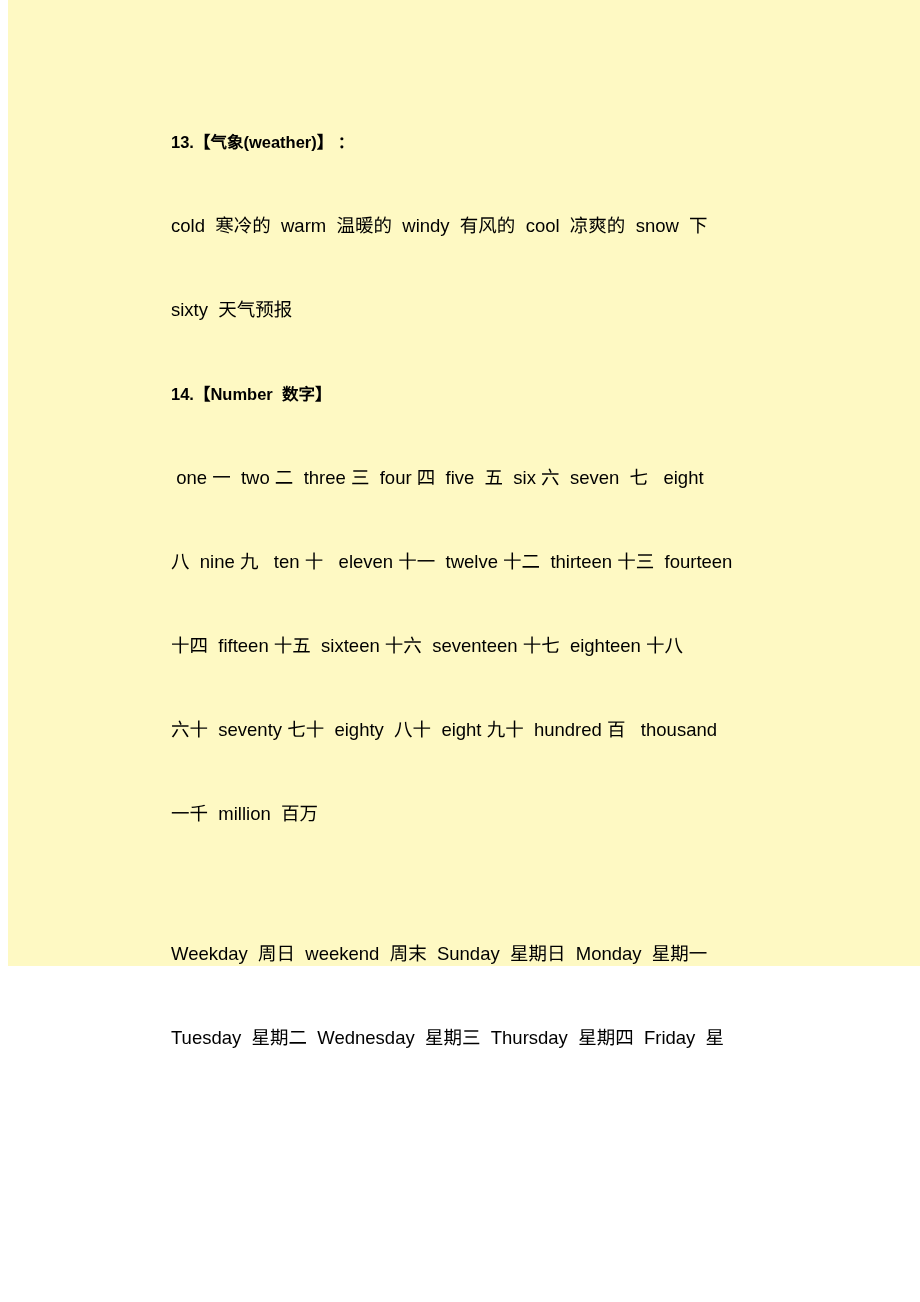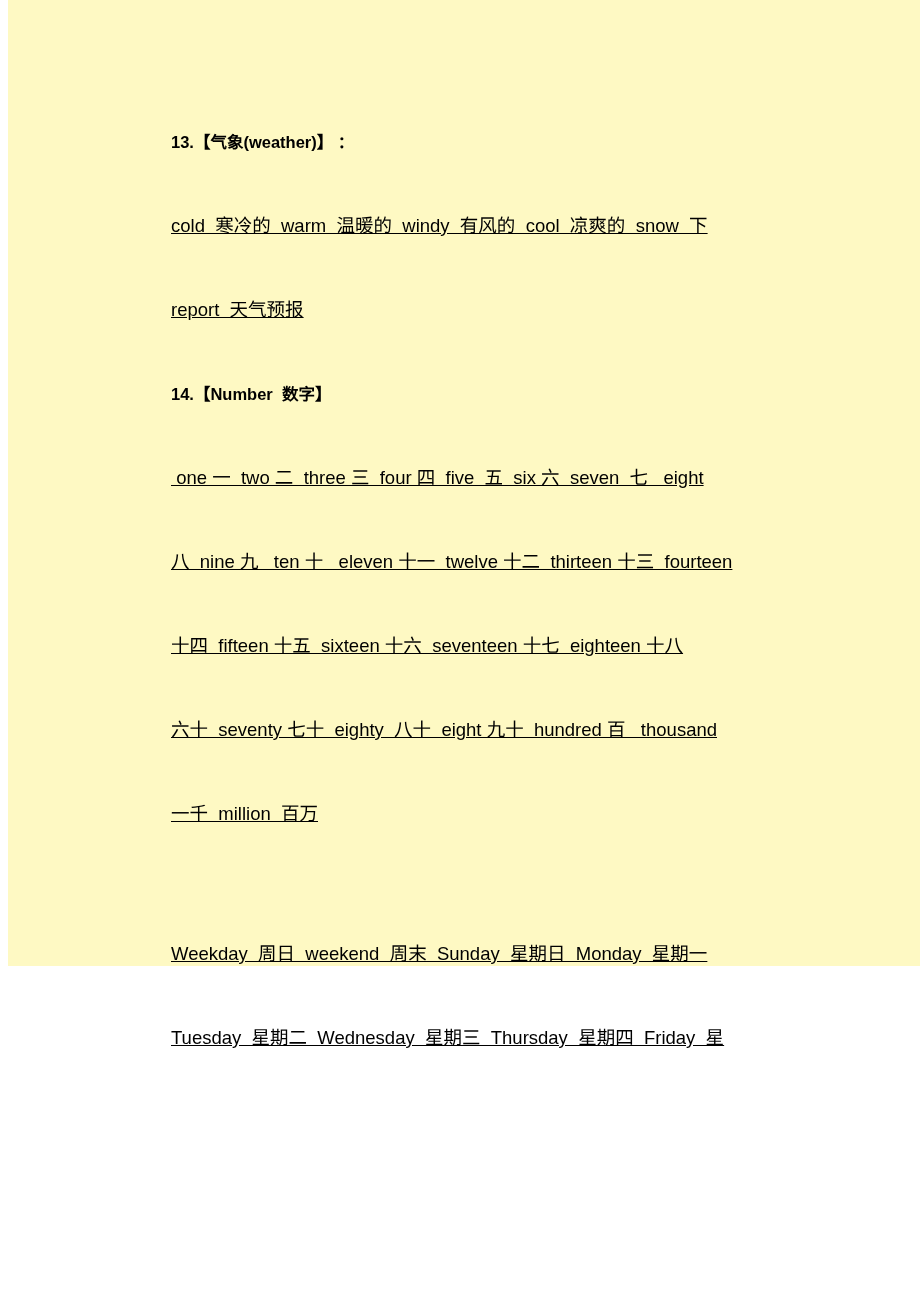--- a/index.html
+++ b/index.html
@@ -56,39 +56,38 @@
 
   
   .content .ln,
   .heading .ln {
     display: block;
     white-space: pre;
   }
 
   .content .ln {
     line-height: 28px;
-    text-decoration: underline;
   }
 
   .section {
     margin: 0;
     padding: 0;
   }
 </style>
 </head>
 <body>
 
 <div id="page">
   <div class="doc-body">
 
     <div class="section">
       <div class="heading">13.【气象(weather)】 ：</div>
       <div class="content">
         <span class="ln">cold  寒冷的  warm  温暖的  windy  有风的  cool  凉爽的  snow  下</span>
-        <span class="ln">report  天气预报</span>
+        <span class="ln">sixty  天气预报</span>
       </div>
     </div>
 
     <div class="section">
       <div class="heading">14.【Number  数字】</div>
       <div class="content">
         <span class="ln"> one 一  two 二  three 三  four 四  five  五  six 六  seven  七   eight</span>
         <span class="ln">八  nine 九   ten 十   eleven 十一  twelve 十二  thirteen 十三  fourteen</span>
         <span class="ln">十四  fifteen 十五  sixteen 十六  seventeen 十七  eighteen 十八</span>
         <span class="ln">六十  seventy 七十  eighty  八十  eight 九十  hundred 百   thousand</span>

